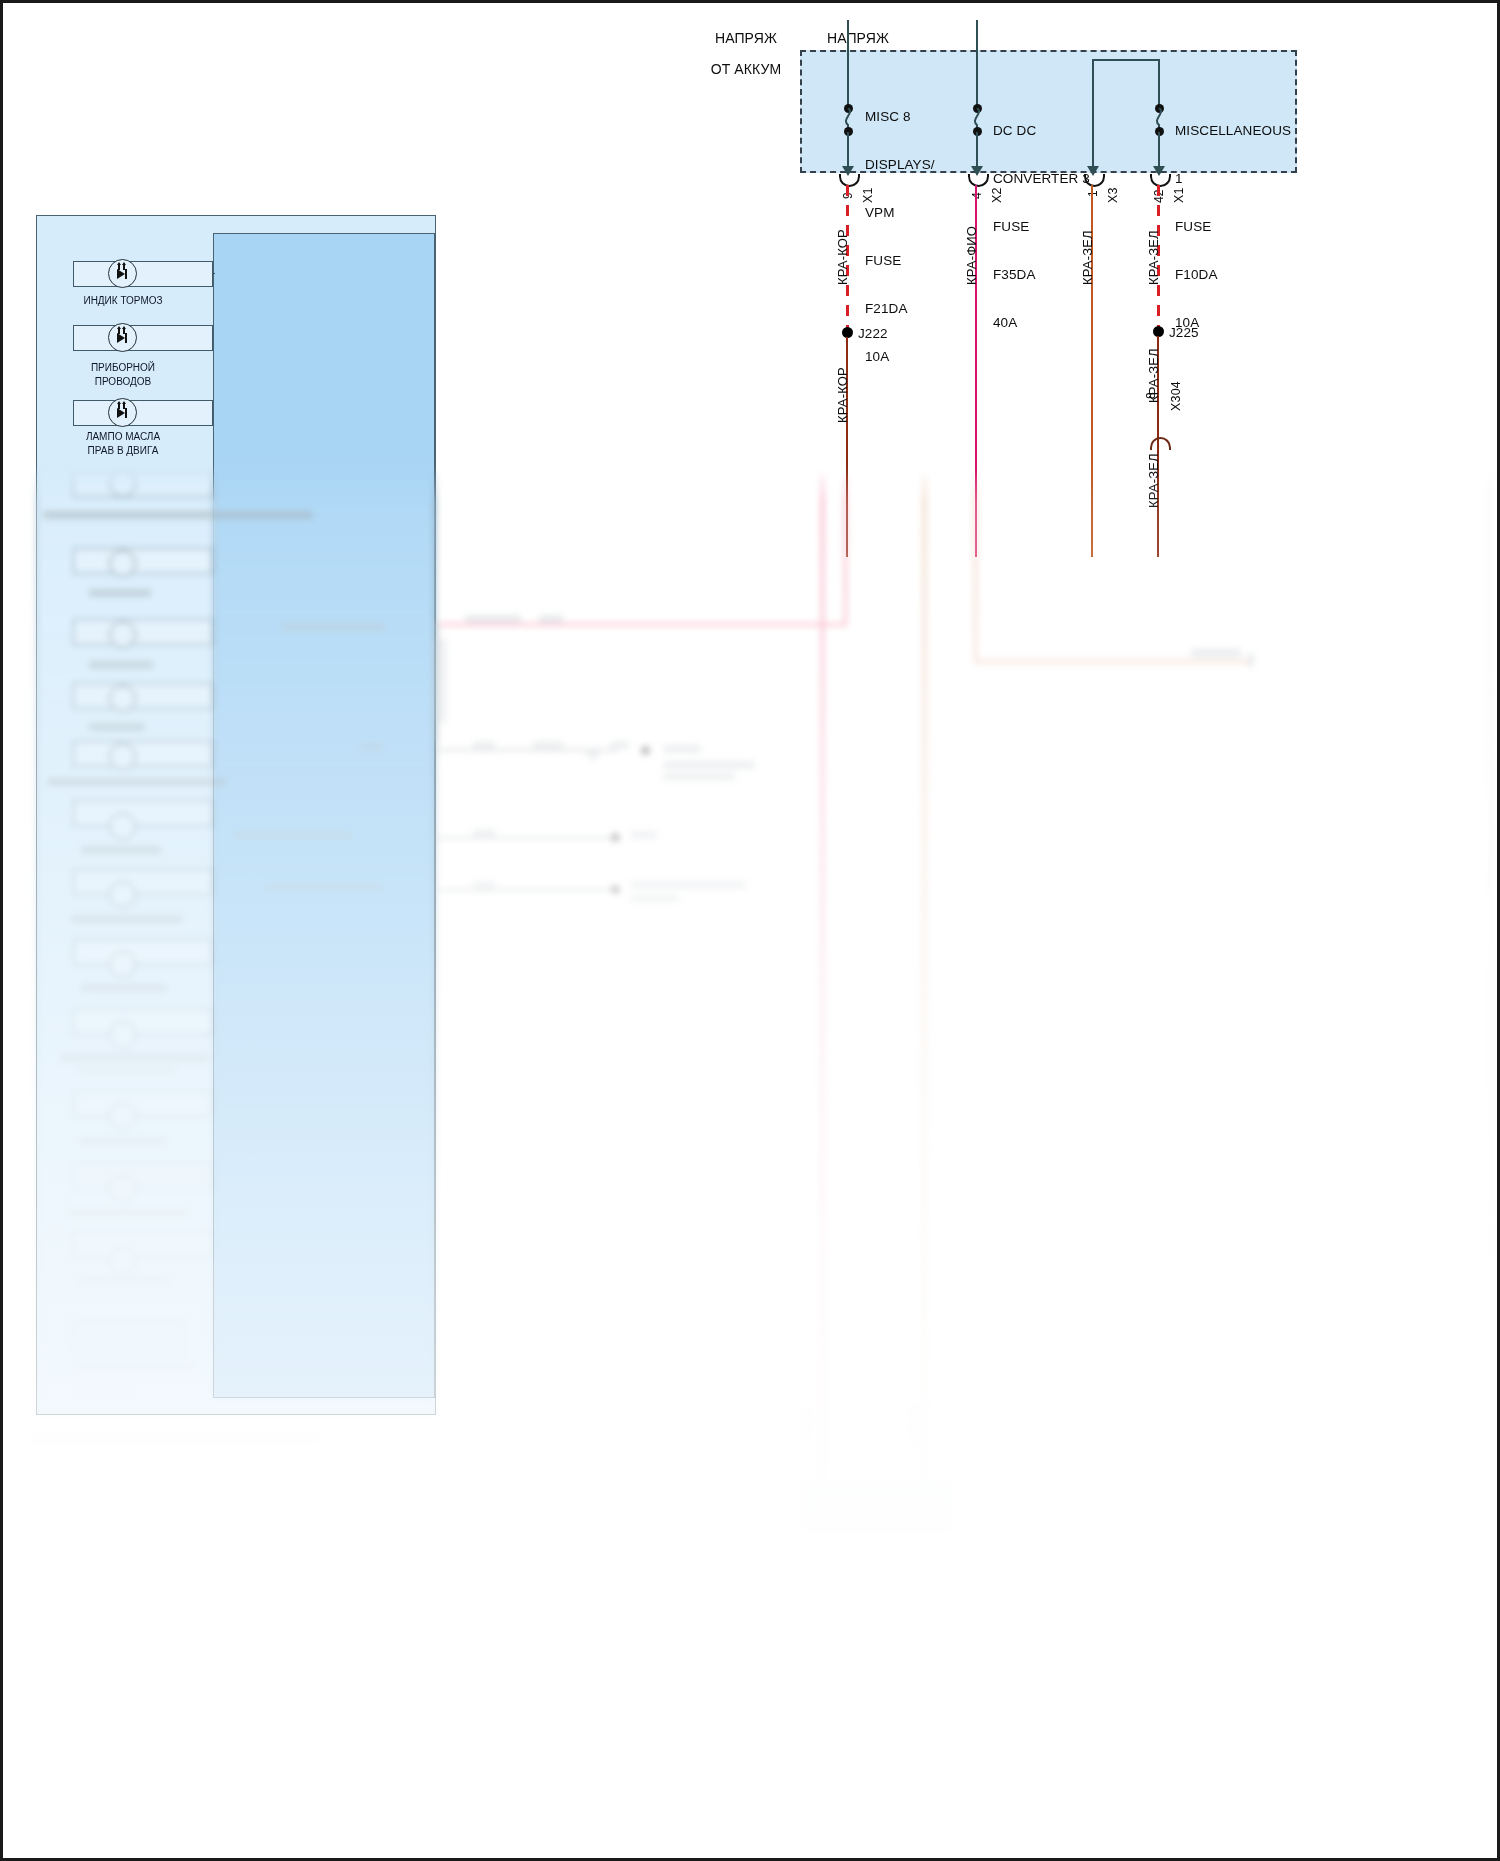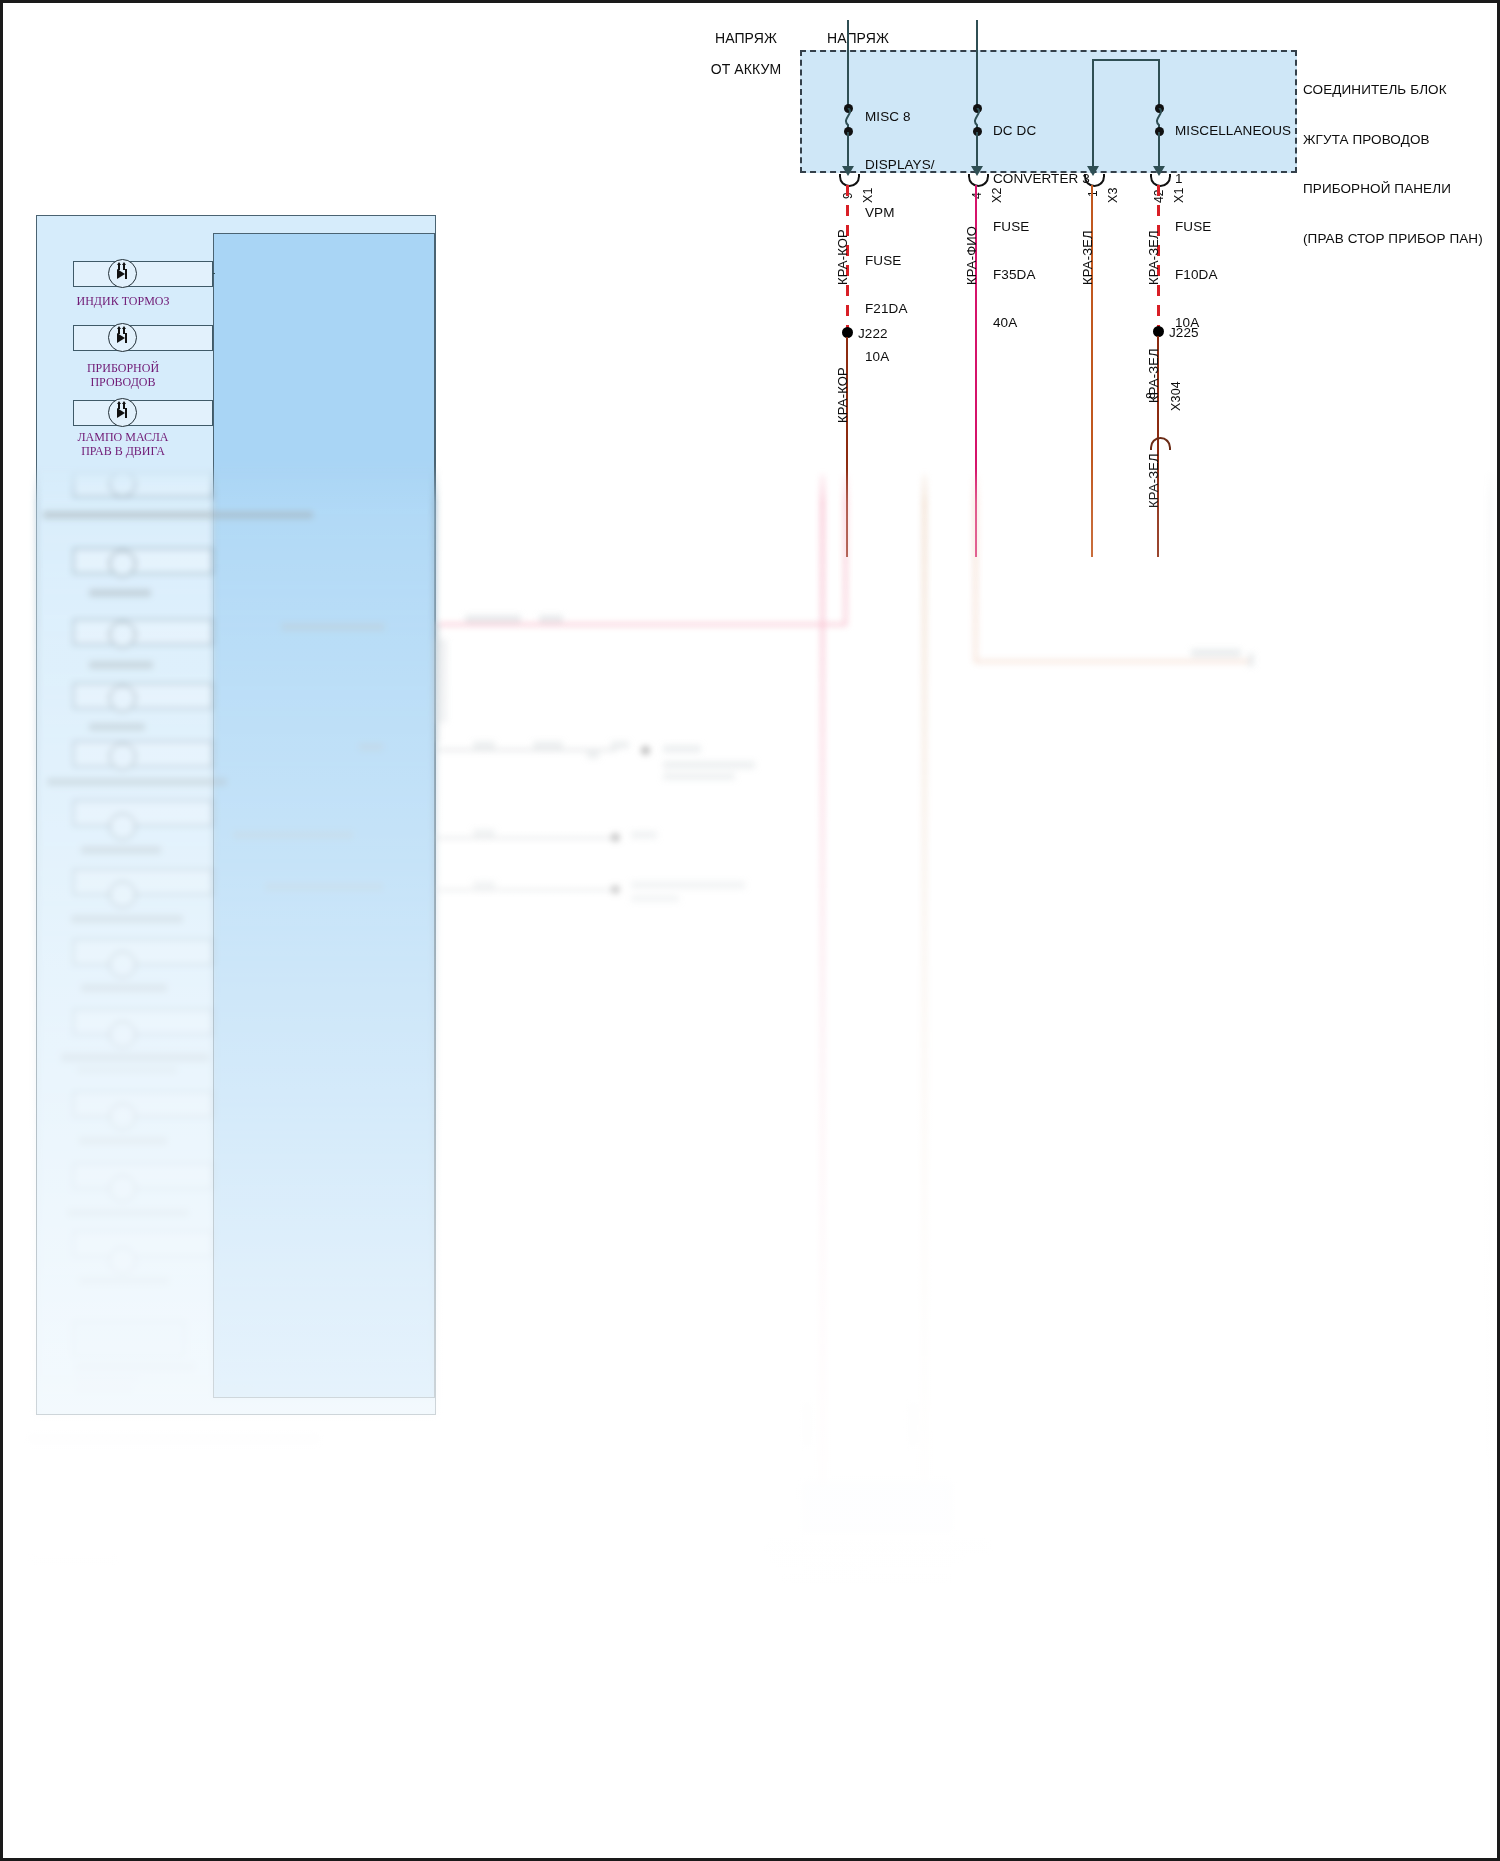--- a/index.html
+++ b/index.html
@@ -48,22 +48,22 @@
            border:1px solid #3f5a68;background:#e2f1fc;box-sizing:border-box;}
   .led{position:absolute;width:29px;height:29px;border-radius:50%;
        border:1.5px solid #223038;background:#e2f1fc;box-sizing:border-box;}
   .led-tri{position:absolute;left:8px;top:9px;width:0;height:0;
            border-top:5px solid transparent;border-bottom:5px solid transparent;
            border-left:8px solid #111;}
   .led-bar{position:absolute;left:16px;top:9px;width:2px;height:10px;background:#111;}
   .led-ar{position:absolute;width:1.5px;height:6px;background:#111;}
   .led-arh{position:absolute;width:0;height:0;border-left:2.5px solid transparent;
            border-right:2.5px solid transparent;border-bottom:3.5px solid #111;}
-  .ind-label{position:absolute;width:200px;text-align:center;font-size:12px;
-             color:#701a75;line-height:14px;font-family:Liberation Serif, serif;}
+  .ind-label{position:absolute;width:200px;text-align:center;font-size:10px;
+             color:#0f172a;line-height:14px;}
 
   
   .w{position:absolute;}
   .w-v{width:2.4px;}
   .w-kor{background:#8c2b10;}
   .w-fio{background:#d5136a;}
   .w-zel{background:#c1581f;}
   .dash-kor{background:repeating-linear-gradient(to bottom,#d81f26 0 11px,transparent 11px 20px);}
   .dash-zel{background:repeating-linear-gradient(to bottom,#d81f26 0 11px,transparent 11px 20px);}
 
@@ -112,26 +112,20 @@
     <span>НАПРЯЖ</span><br>
     <span>ОТ АККУМ</span>
   </div>
   <div class="txt c" style="left:762px;top:12px;width:170px;font-size:14px;">
     <span>НАПРЯЖ</span><br>
     <span>ОТ АККУМ</span>
   </div>
 
   <div id="fusebox"></div>
 
-  <div class="txt" style="left:1300px;top:46px;line-height:16.5px;font-size:13.5px;">
-    <div>СОЕДИНИТЕЛЬ БЛОК</div>
-    <div>ЖГУТА ПРОВОДОВ</div>
-    <div>ПРИБОРНОЙ ПАНЕЛИ</div>
-    <div>(ПРАВ СТОР ПРИБОР ПАН)</div>
-  </div>
 
   <div class="fuse-wire" style="left:844px;top:17px;height:88px;"></div>
   <div class="fuse-term" style="left:840.5px;top:101px;"></div>
   <svg class="fuse-squig" style="left:839px;top:105px;" viewBox="0 0 12 24">
     <path d="M6 0 C 13 5, -1 11, 6 17 L6 24" stroke="#2f4f54" stroke-width="2" fill="none"></path>
   </svg>
   <div class="fuse-term" style="left:840.5px;top:124px;"></div>
   <div class="fuse-wire" style="left:844px;top:129px;height:37px;"></div>
   <div class="arrowhead" style="left:839px;top:163px;"></div>
   <div class="txt" style="left:862px;top:74px;line-height:16px;">

